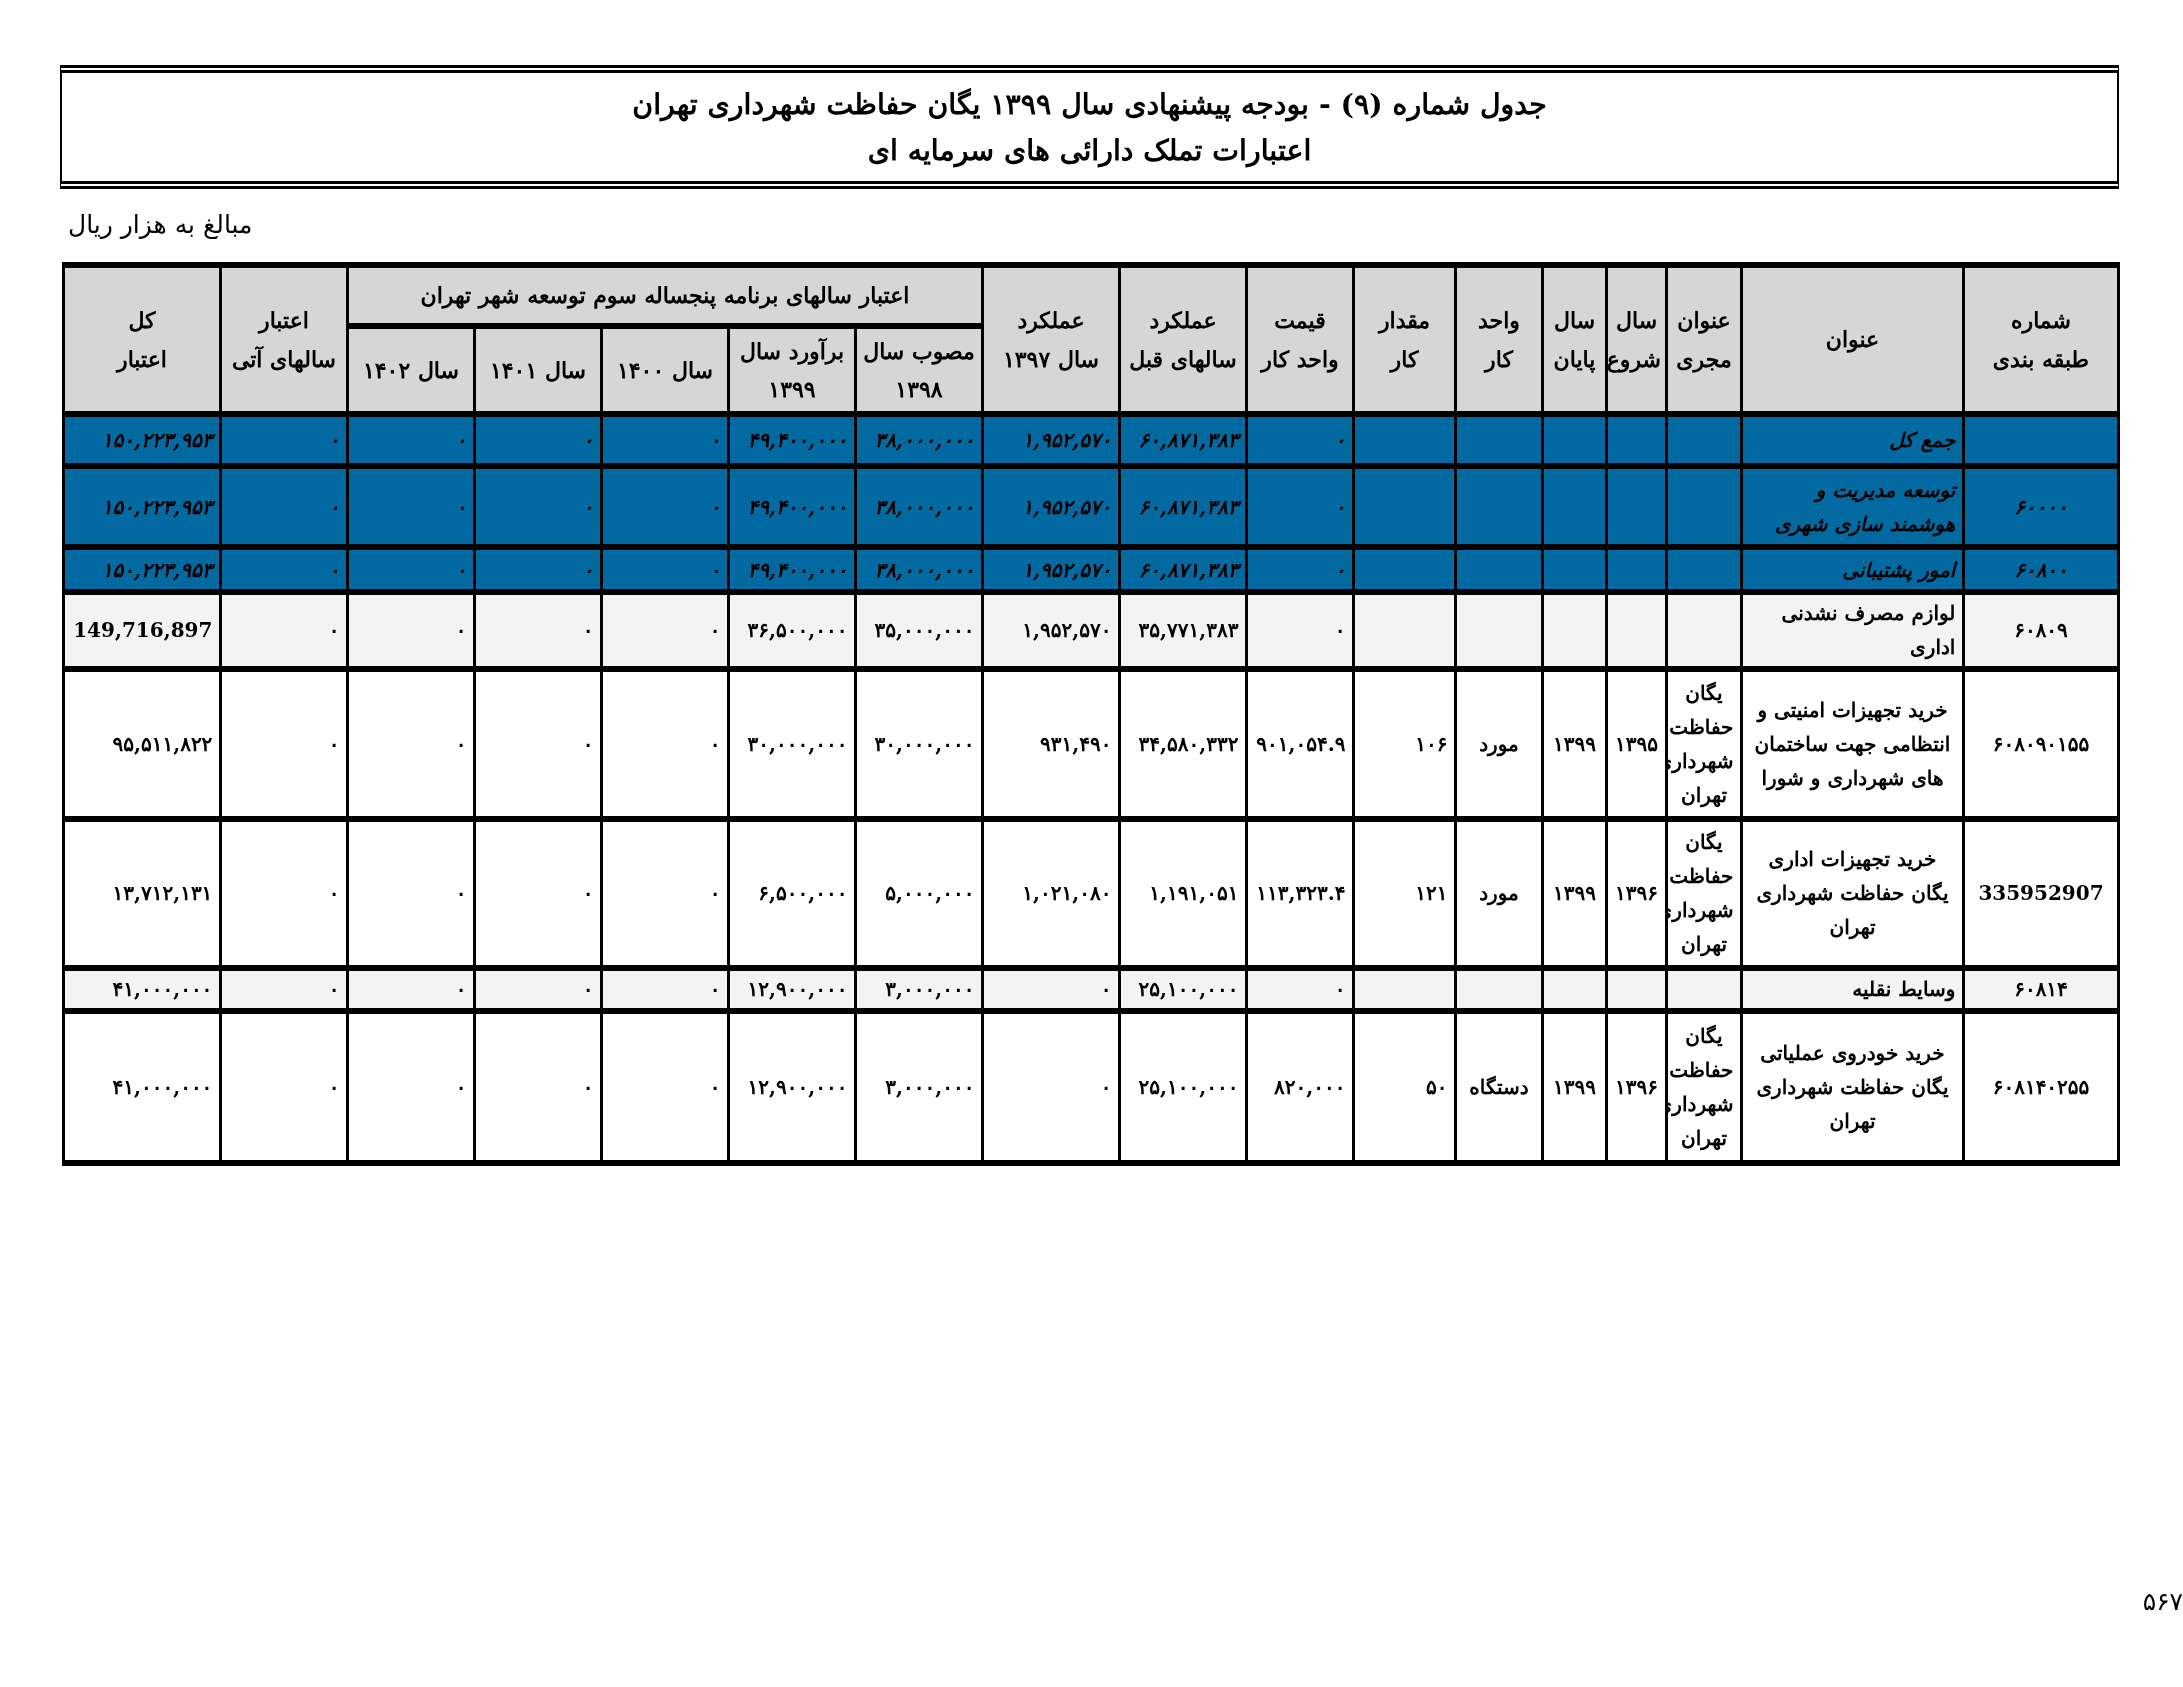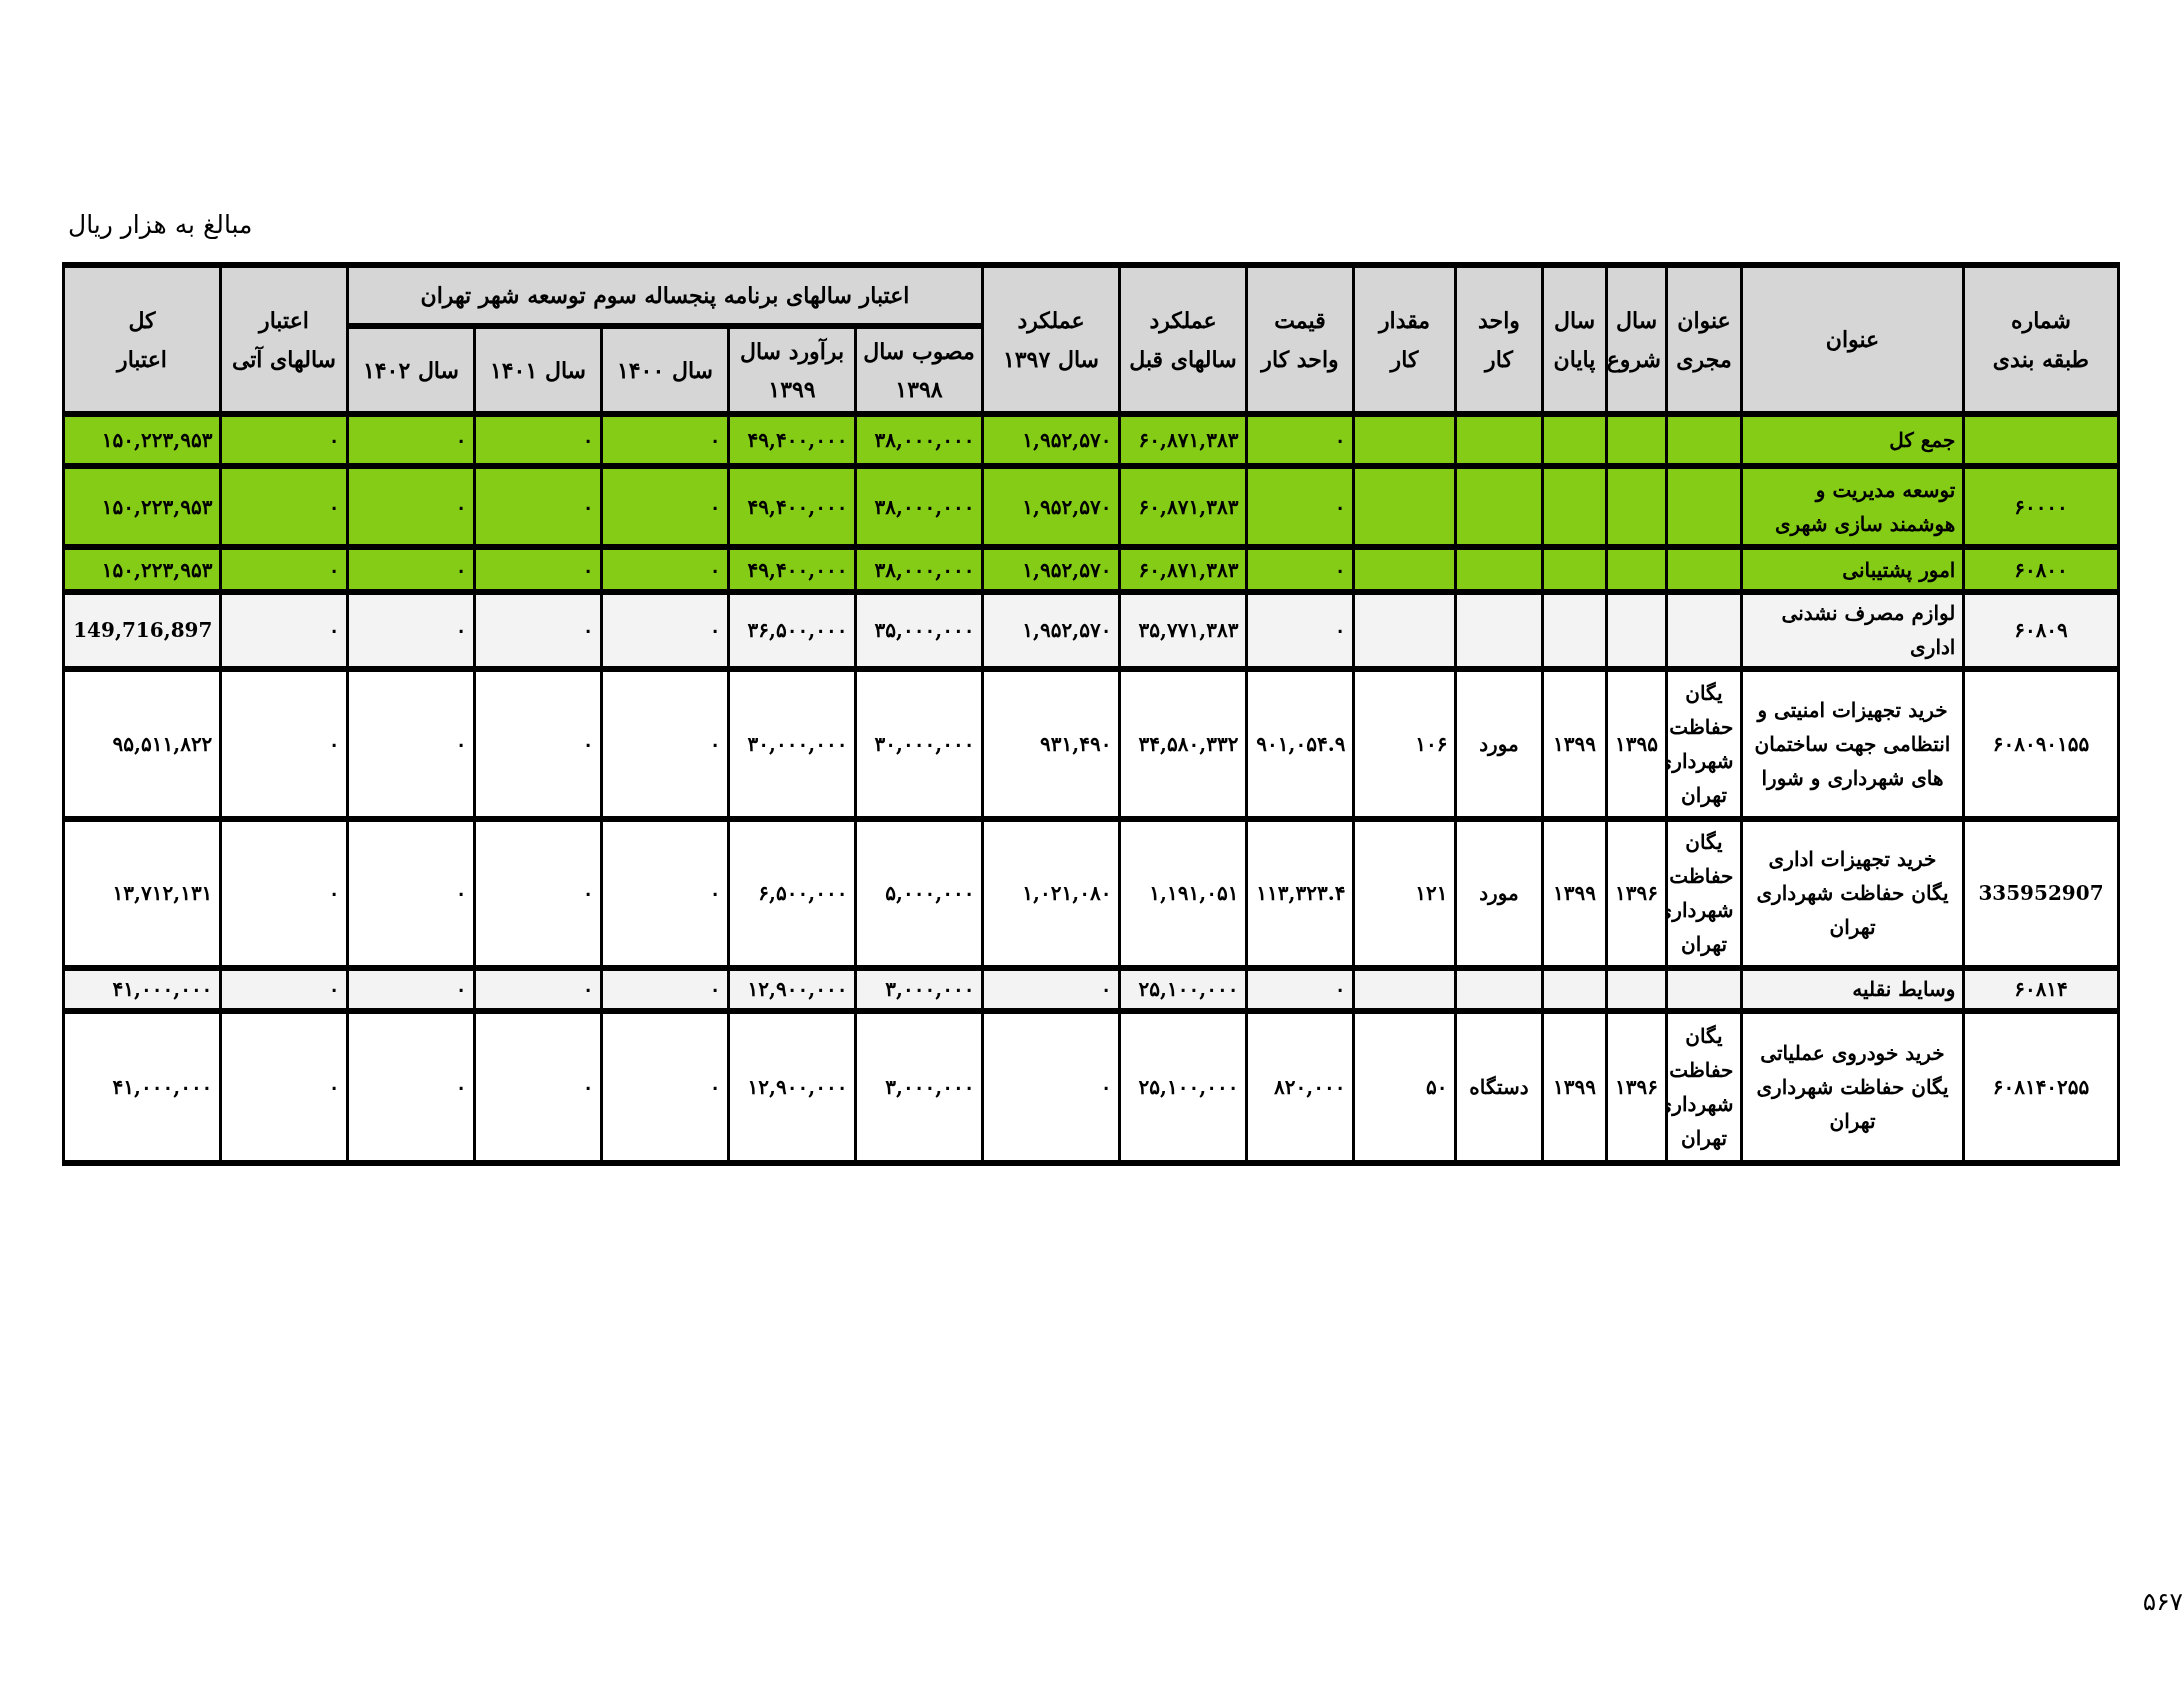--- a/index.html
+++ b/index.html
@@ -83,21 +83,21 @@
   table.budget td {
     font-size: 20px;
     font-weight: 700;
     line-height: 1.7;
     padding: 1.3px 6.6px;
   }
   td.align-right  { text-align: right;  }
   td.align-center { text-align: center; }
   td.cell-title.center-title { text-align: center; }
 
-  tbody tr.band-gray  td { background: #84cc16; }
+  tbody tr.band-gray  td { background: #0369a1; font-style: italic; }
   tbody tr.band-light td { background: #f3f3f3; }
   tbody tr.band-white td { background: #ffffff; }
 
   tbody tr:nth-child(1) { height: 52px;  }
   tbody tr:nth-child(2) { height: 81px; }
   tbody tr:nth-child(3) { height: 45px;  }
   tbody tr:nth-child(4) { height: 46px;  }
   tbody tr:nth-child(5) { height: 150px; }
   tbody tr:nth-child(6) { height: 149px; }
   tbody tr:nth-child(7) { height: 43px;  }
@@ -110,20 +110,24 @@
     right: 0;
     top: 1587px;
     font-size: 25px;
   }
 </style>
 </head>
 <body>
 
 <div class="page">
 
+  <div class="title-box">
+    <div class="title-line1">جدول شماره (۹) - بودجه پیشنهادی سال ۱۳۹۹ یگان حفاظت شهرداری تهران</div>
+    <div class="title-line2">اعتبارات تملک دارائی های سرمایه ای</div>
+  </div>
 
   <div class="amounts-note">مبالغ به هزار ریال</div>
 
   <table class="budget">
     <colgroup>
       <col style="width:155px">
         <col style="width:222px">
         <col style="width:75px">
       <col style="width:60px">
         <col style="width:64px">

